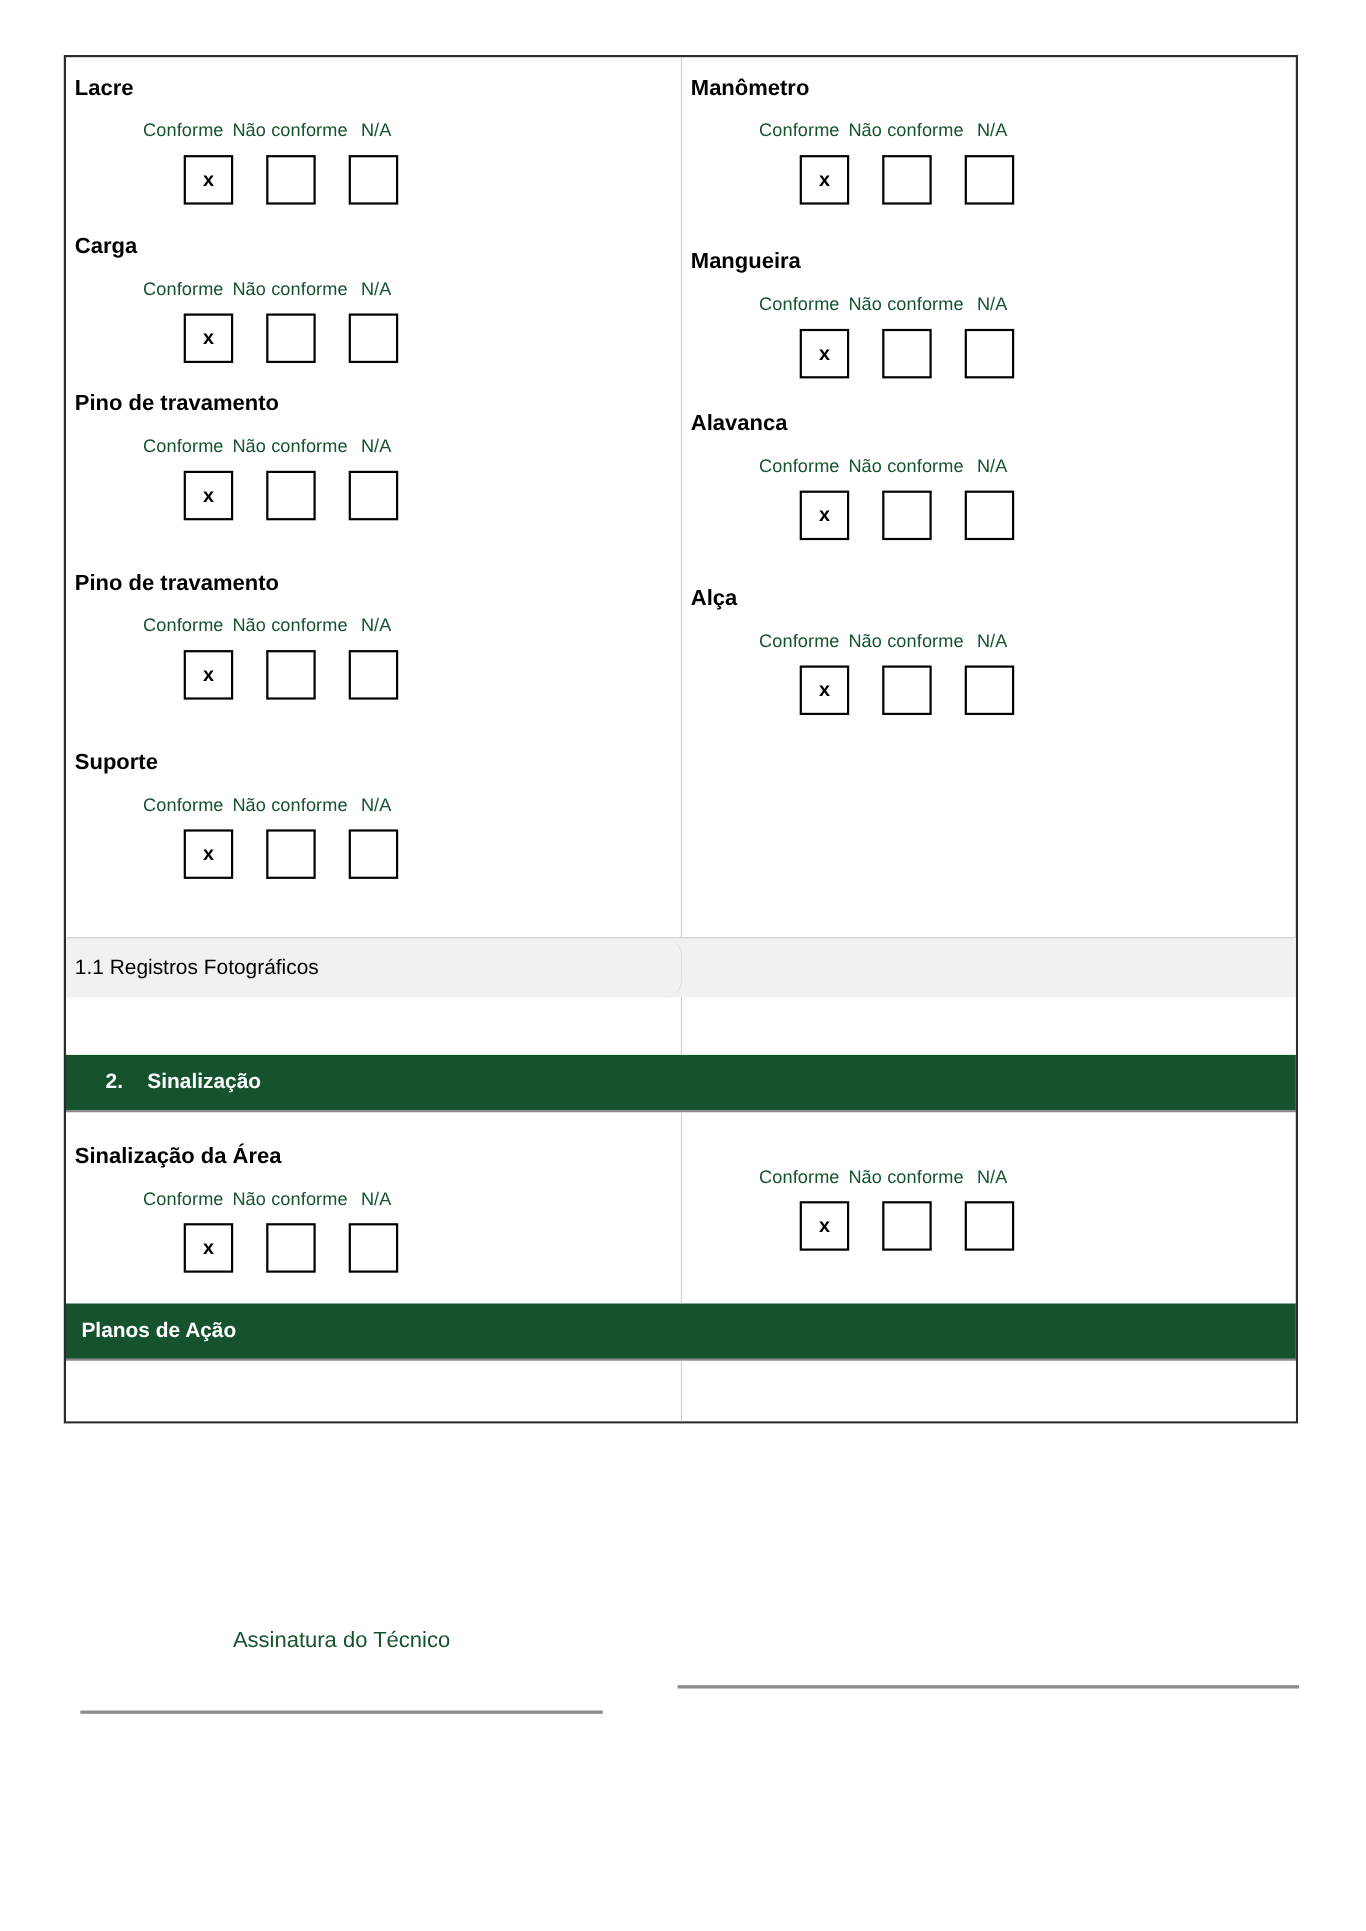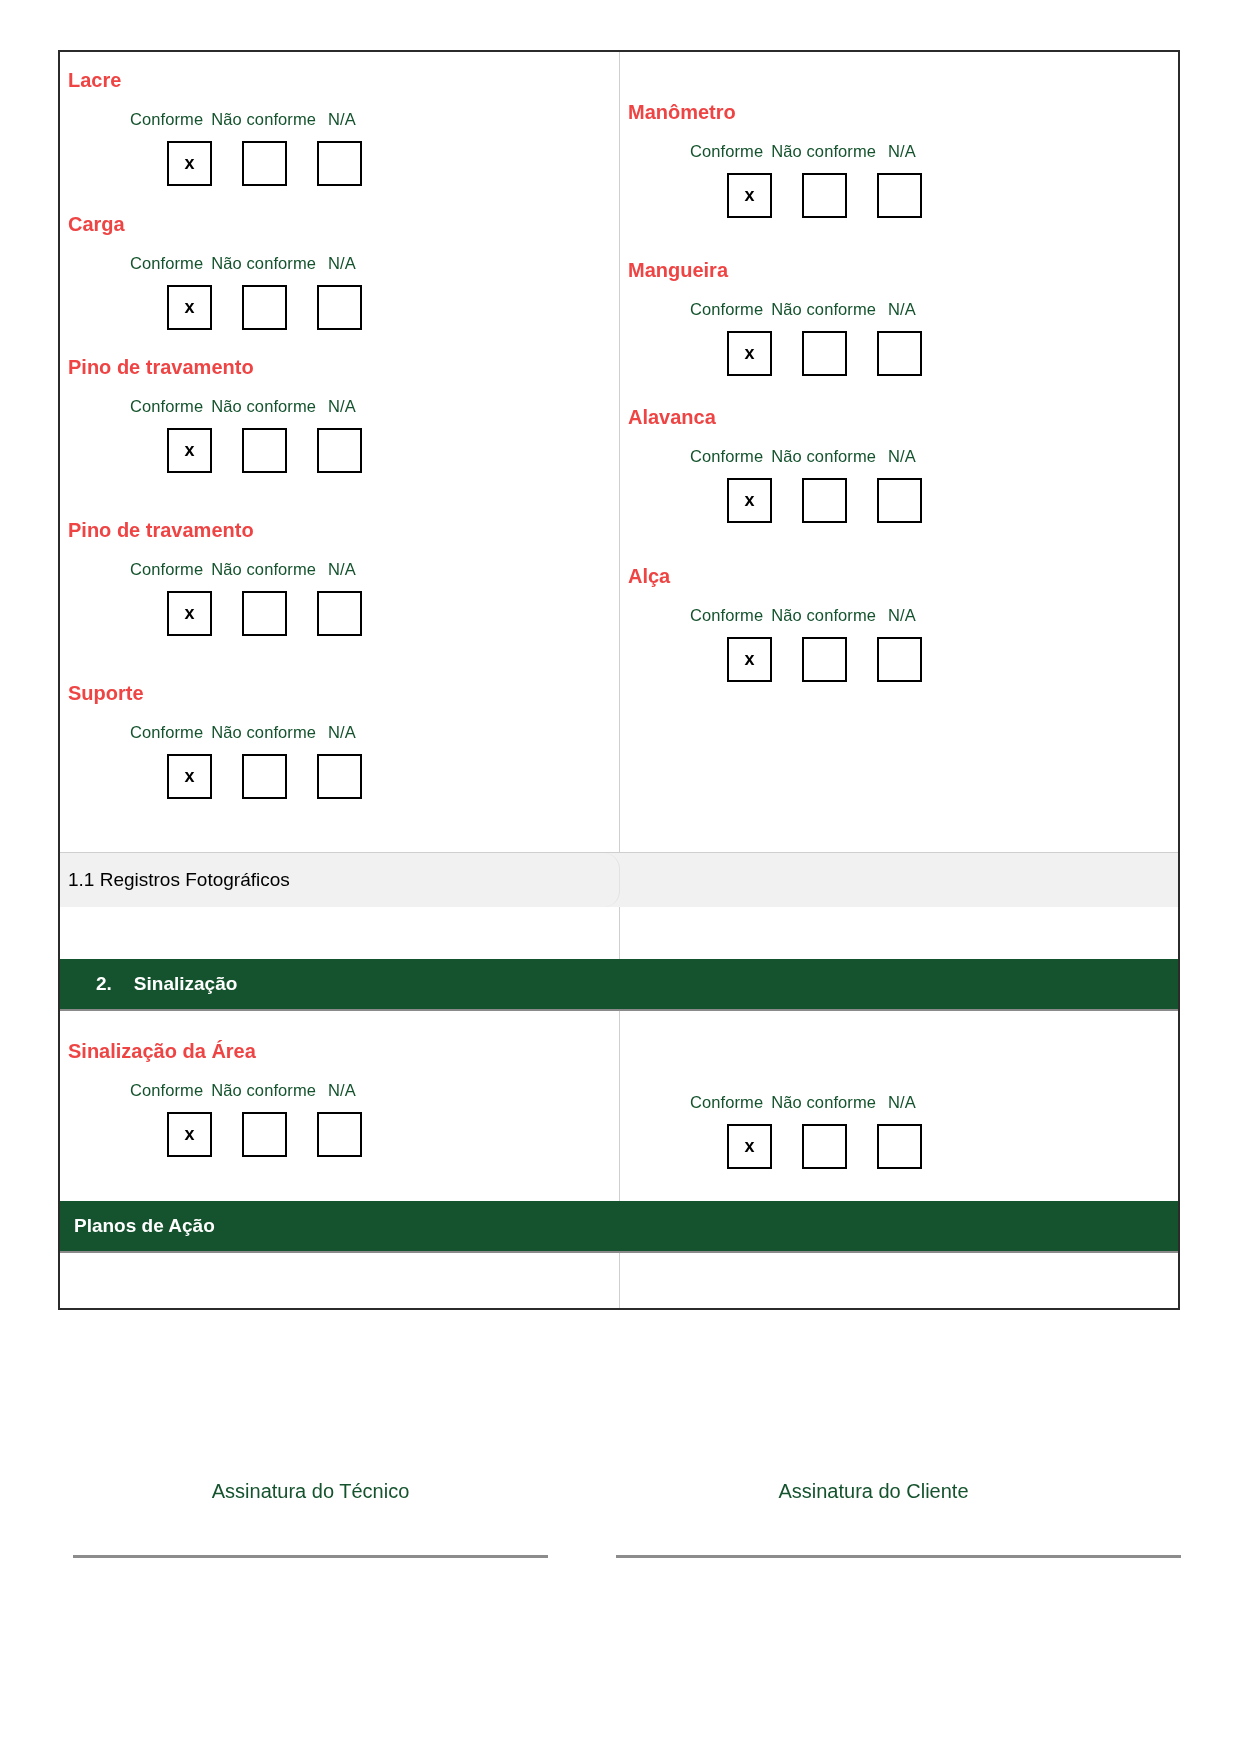--- a/index.html
+++ b/index.html
@@ -33,31 +33,30 @@
     align-items: stretch;
   }
   .col-left {
     width: 561px;
     box-sizing: border-box;
     border-right: 1px solid #cfcfcf;
   }
   .col-right {
     width: 559px;
     box-sizing: border-box;
-    margin-top: 32px;
   }
 
   
   .item {
     padding: 0 0 0 0;
   }
   .item-title {
     font-size: 20px;
     font-weight: bold;
-    color: #ef4444;
+    color: #000000;
     padding-left: 8px;
     line-height: 1.0;
   }
   .opts {
     margin-top: 20px;
     padding-left: 70px;
   }
   .opt-labels {
     font-size: 16.5px;
     color: #14532d;
@@ -357,17 +356,16 @@
 
 </div>
 
 <div class="sig-zone">
   <div class="sig-row">
     <div class="sig-block first">
       <div class="sig-caption">Assinatura do Técnico</div>
       <div class="sig-line"></div>
     </div>
     <div class="sig-block second">
-      <div class="sig-caption">Assinatura do Cliente</div>
       <div class="sig-line"></div>
     </div>
   </div>
 </div>
 
 </body></html>

